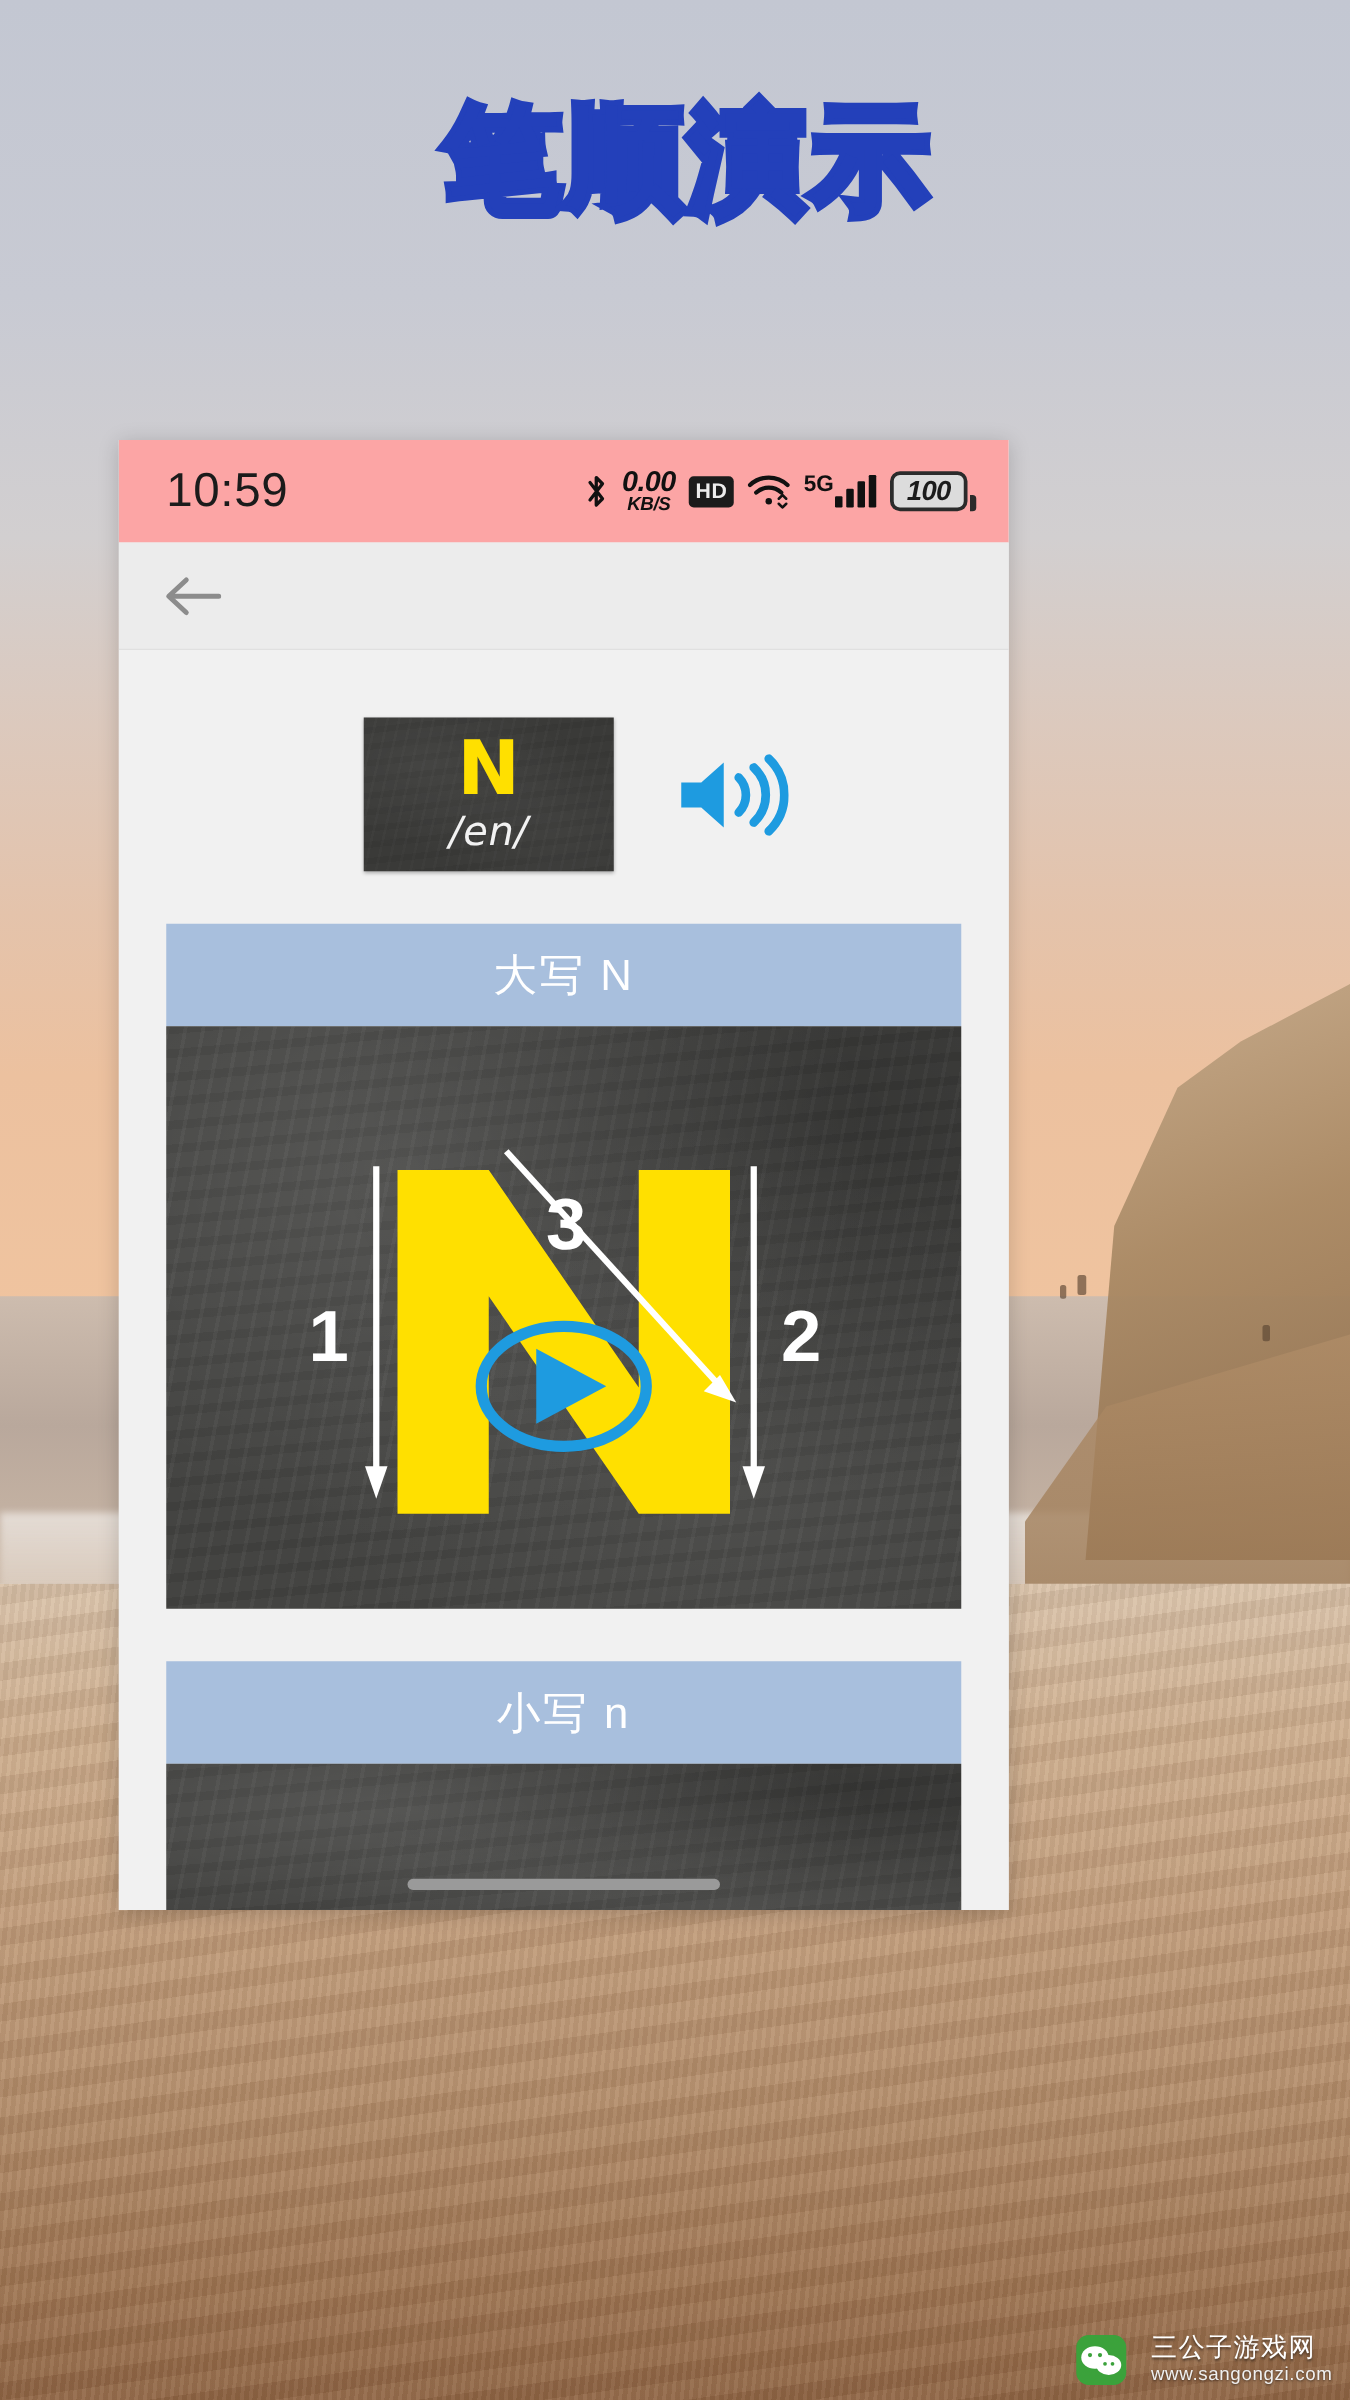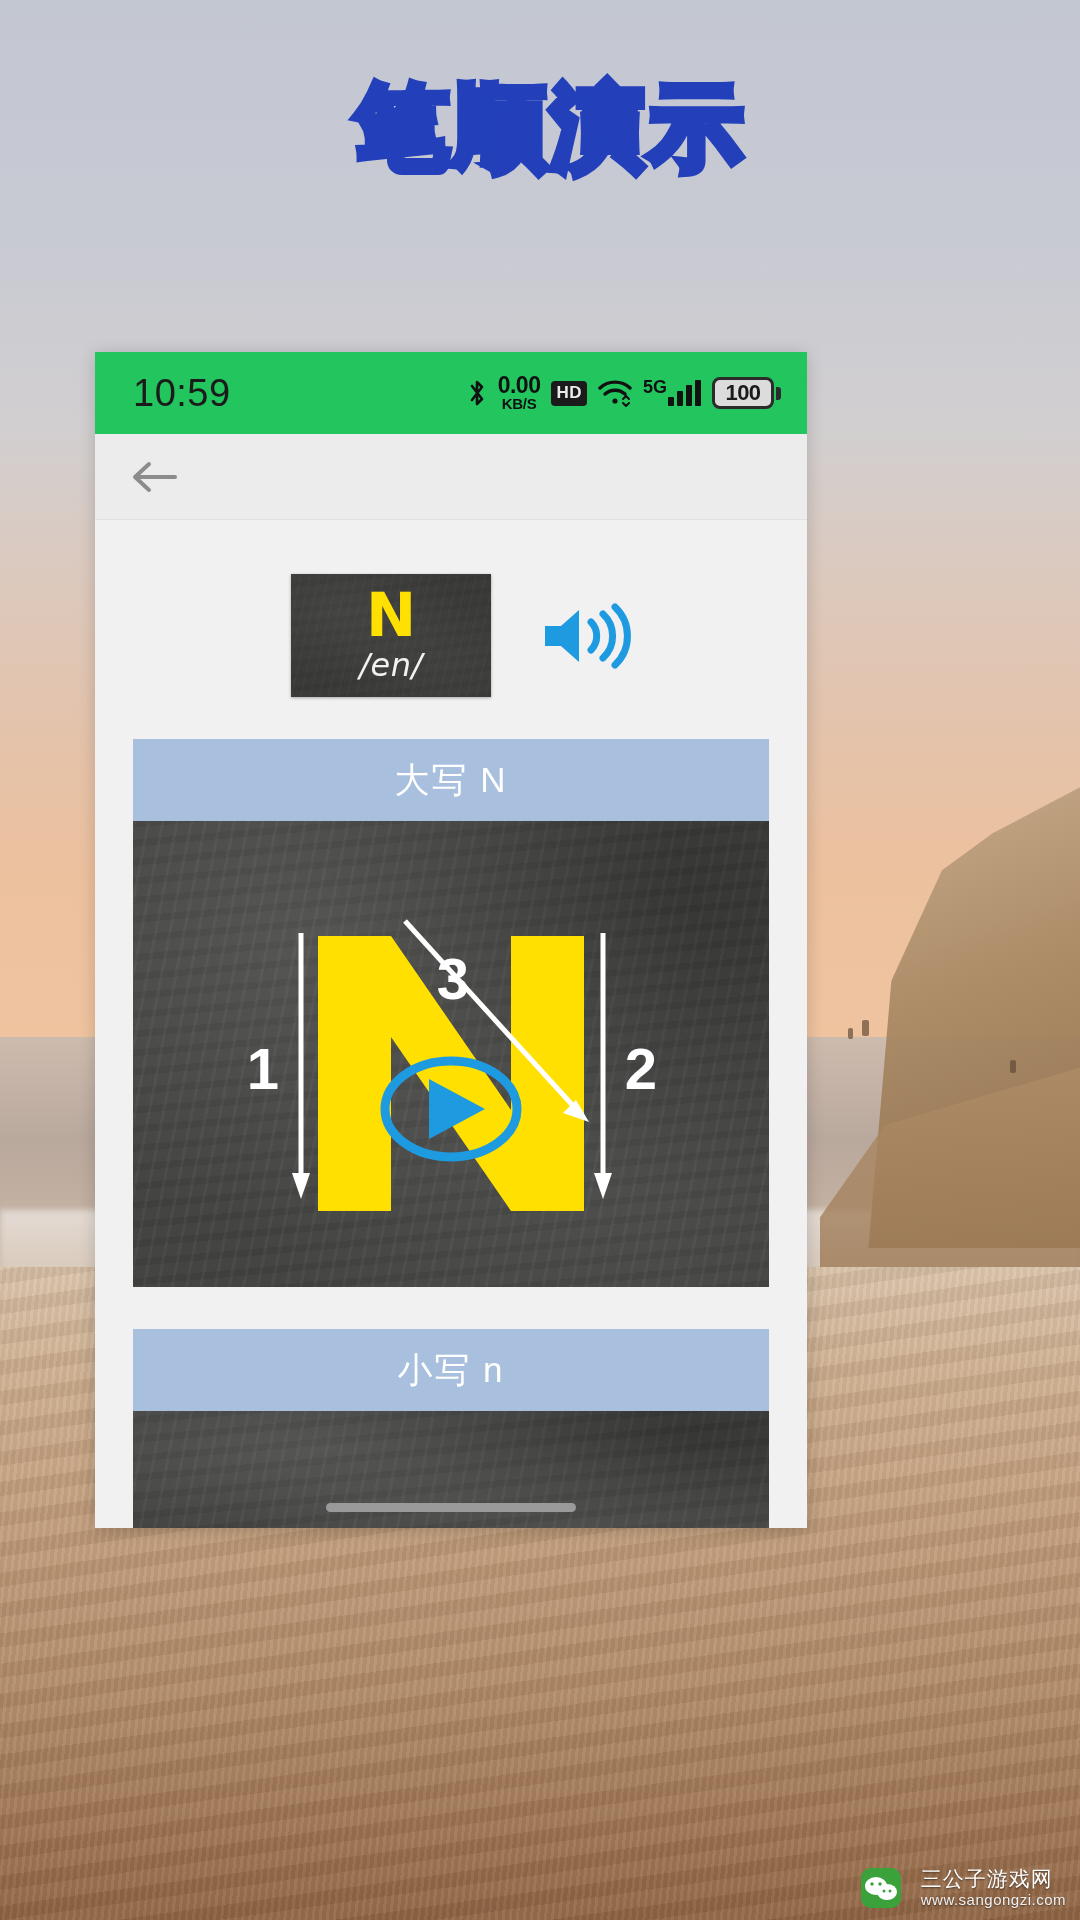--- a/index.html
+++ b/index.html
@@ -77,47 +77,47 @@
 
   
   .phone {
     position: absolute; left: 95px; top: 352px; width: 712px; height: 1176px;
     background: #f1f1f1; z-index: 4; overflow: hidden;
     box-shadow: 0 2px 16px rgba(0,0,0,.18);
   }
 
   
   .statusbar {
-    height: 82px; background: #22c55e;
+    height: 82px; background: #fca5a5;
     display: flex; align-items: center; justify-content: space-between;
     padding: 0 26px 0 38px;
   }
   .clock { font-size: 38px; color: #1b1b1b; letter-spacing: .5px; }
   .status-right { display: flex; align-items: center; gap: 11px; }
   .ic { display: inline-flex; align-items: center; justify-content: center; }
   .bt { width: 20px; height: 30px; }
-  .netspeed { line-height: .95; text-align: center; color: #111; }
+  .netspeed { line-height: .95; text-align: center; color: #111; font-style: italic; }
   .netspeed .n1 { display: block; font-size: 23px; font-weight: 700; letter-spacing: -.5px; }
   .netspeed .n2 { display: block; font-size: 15px; font-weight: 700; letter-spacing: -.3px; }
   .hd-badge {
     background: #1b1b1b; color: #ececec; font-size: 17px; font-weight: 700;
     border-radius: 4px; padding: 2px 5px 3px; letter-spacing: .5px;
   }
   .wifi { width: 34px; height: 28px; }
   .fiveg { display: flex; align-items: flex-end; gap: 1px; }
   .fiveg .lbl { font-size: 18px; font-weight: 700; color: #111; line-height: 1;
                 position: relative; top: -10px; }
   .bars { display: flex; align-items: flex-end; gap: 3px; height: 26px; }
   .bars i { display: block; width: 6px; background: #111; border-radius: 1px; }
   .bars i:nth-child(1) { height: 9px; }
   .bars i:nth-child(2) { height: 15px; }
   .bars i:nth-child(3) { height: 21px; }
   .bars i:nth-child(4) { height: 26px; }
   .battery {
-    display: flex; align-items: center;
+    display: flex; align-items: flex-end; font-style: italic;
   }
   .battery .shell {
     width: 62px; height: 32px; border: 3px solid #2b2b2b; border-radius: 8px;
     display: flex; align-items: center; justify-content: center;
     background: #dcdcdc;
   }
   .battery .pct { font-size: 22px; font-weight: 700; color: #1b1b1b; letter-spacing: -.5px; }
   .battery .tip { width: 5px; height: 13px; background: #2b2b2b; border-radius: 0 3px 3px 0; margin-left: 2px; }
 
   

